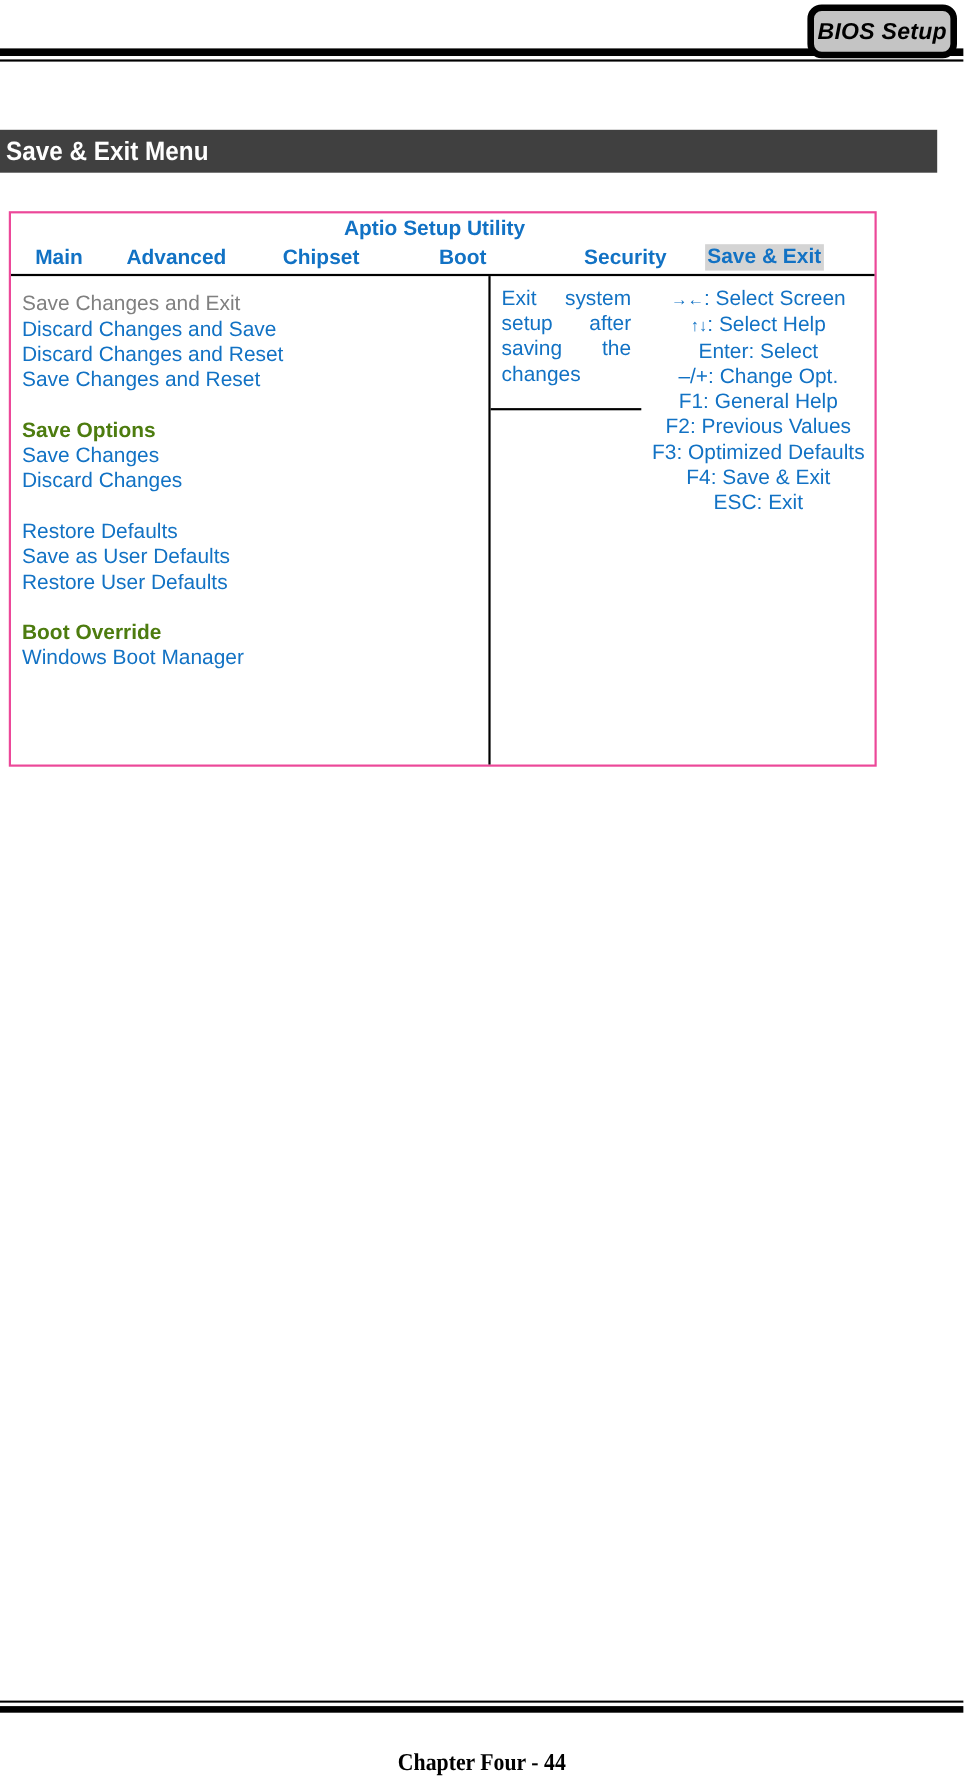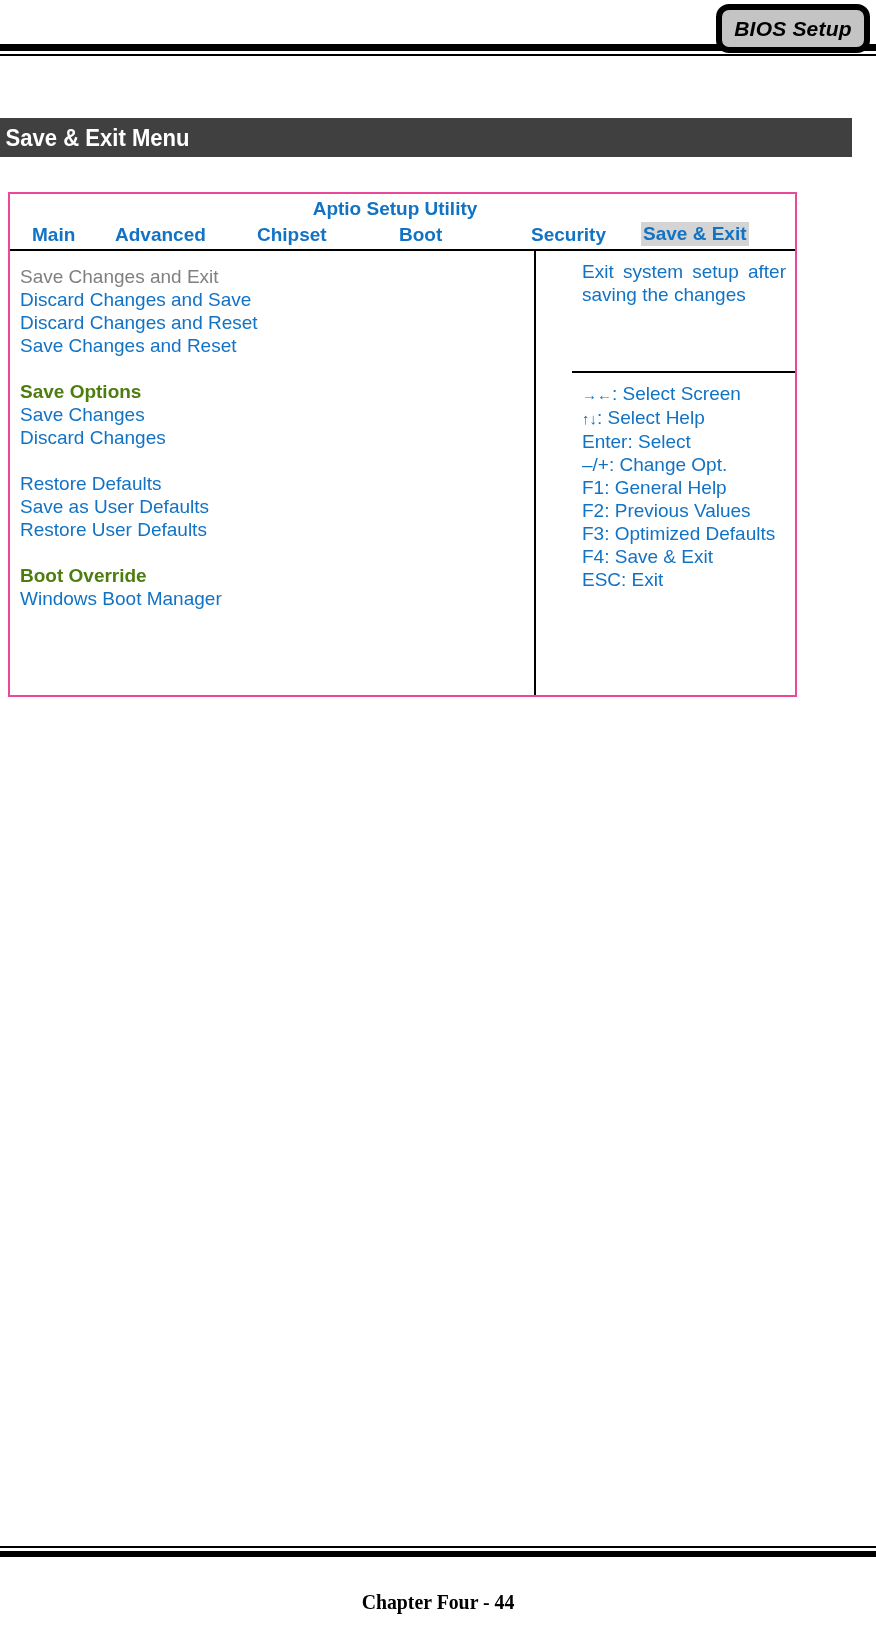--- a/index.html
+++ b/index.html
@@ -35,21 +35,21 @@
   .top-rule-thin {
     height: 2px;
     background: #000000;
     width: 100%;
   }
 
   .bios-tab {
     position: absolute;
     right: 6px;
     top: 4px;
-    width: 154px;
+    width: 136px;
     height: 49px;
     background: #c4c4c4;
     border: 6px solid #000000;
     border-radius: 13px;
     box-sizing: border-box;
     display: flex;
     align-items: center;
     justify-content: center;
     z-index: 5;
   }
@@ -124,47 +124,46 @@
     background: #d4d4d4;
     padding: 1px 2px;
   }
 
   .bios-body {
     display: flex;
     align-items: stretch;
     min-height: 444px;
   }
   .bios-left {
-    width: 526px;
+    width: 436px;
     box-sizing: border-box;
     border-right: 2px solid #000000;
     padding: 14px 0 0 10px;
   }
   .bios-right {
     flex: 1;
     display: flex;
-    flex-direction: column;
-    margin-left: 36px;
   }
   .bios-help {
     height: 122px;
     box-sizing: border-box;
     border-bottom: 2px solid #000000;
     padding: 9px 9px 0 10px;
   }
   .bios-help-text {
     color: #1272c4;
     font-size: 19px;
     line-height: 23px;
     text-align: justify;
     text-align-last: left;
   }
   .bios-keys {
     flex: 1;
     padding: 9px 9px 0 10px;
+    text-align: center;
   }
   .bios-key-line {
     color: #1272c4;
     font-size: 19px;
     line-height: 23px;
     white-space: nowrap;
   }
   .bios-key-line .glyph {
     font-size: 15px;
   }

